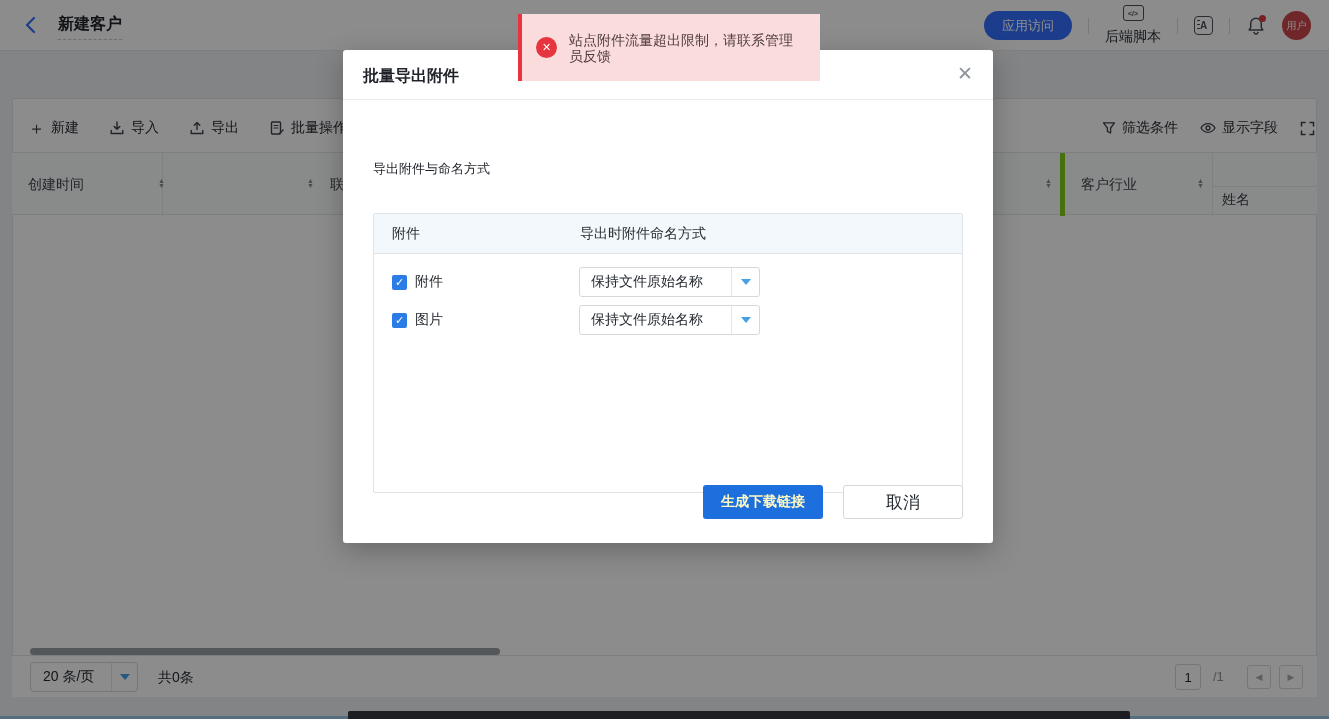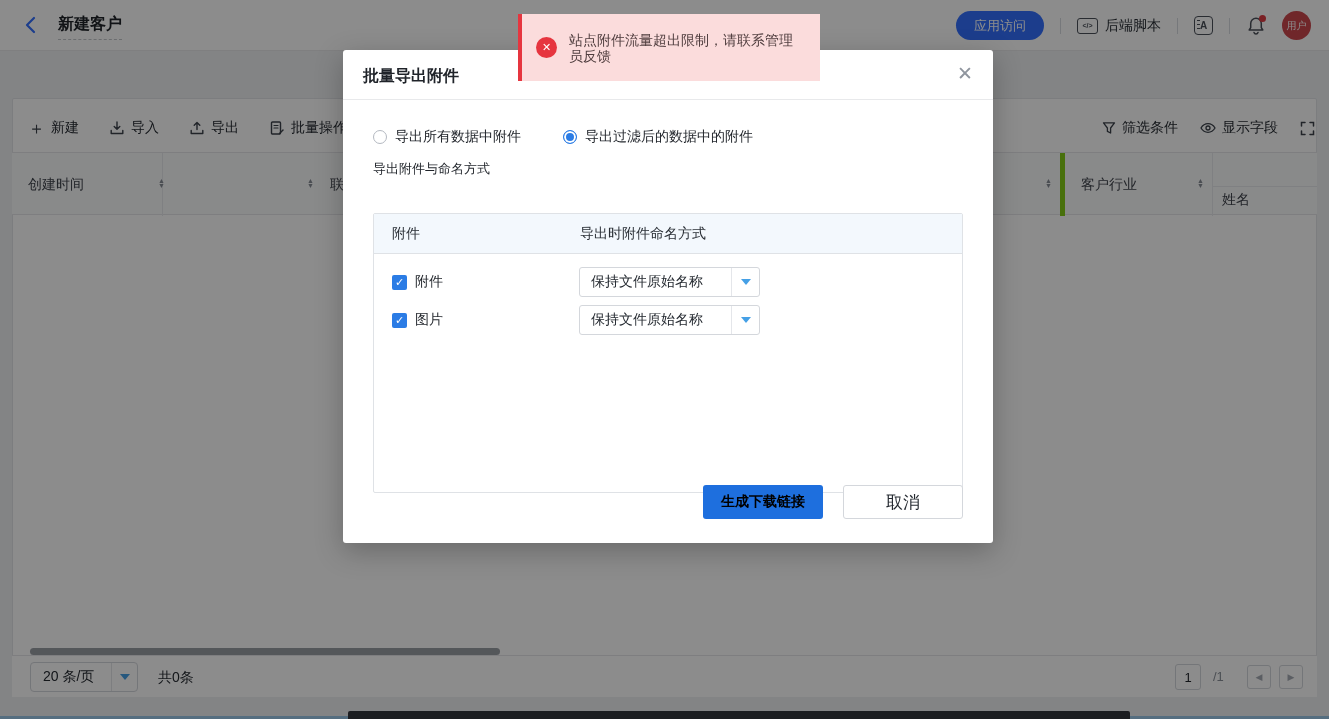--- a/index.html
+++ b/index.html
@@ -6,21 +6,21 @@
   html,body { width:1329px; height:719px; overflow:hidden; }
   body { font-family:"Liberation Sans","DejaVu Sans",sans-serif; font-size:14px; color:#1f2329; background:#eef0f3; position:relative; }
 
   
   .topbar { position:absolute; left:0; top:0; width:1329px; height:51px; background:#fff; border-bottom:1px solid #e7e8ea; z-index:1; }
   .back { position:absolute; left:20px; top:14px; width:22px; height:22px; cursor:pointer; }
   .page-title { position:absolute; left:58px; top:14px; font-size:16px; font-weight:600; border-bottom:1px dashed #c3c6cb; padding-bottom:4px; }
   .tb-right { position:absolute; right:18px; top:0; height:51px; display:flex; align-items:center; gap:16px; }
   .pill { height:29px; padding:0 18px; background:#3370ff; color:#fff; border:none; border-radius:15px; font-size:13px; display:flex; align-items:center; }
   .vdiv { width:1px; height:16px; background:#d8dbe0; }
-  .tb-item { display:flex; align-items:center; gap:7px; font-size:14px; color:#2a2f36; }
+  .tb-item { display:flex; align-items:center; gap:7px; font-size:14px; color:#2a2f36;flex-direction:column; }
   .code-ic { width:21px; height:16px; border:1.4px solid #4b5059; border-radius:3px; font-size:7px; display:flex; align-items:center; justify-content:center; letter-spacing:0; color:#4b5059; font-weight:700; }
   .lang-ic { width:19px; height:19px; border:1.5px solid #4b5059; border-radius:4px; position:relative; display:flex; align-items:center; justify-content:center; font-size:10px; font-weight:700; color:#4b5059; }
   .lang-ic::before { content:""; position:absolute; left:2px; top:3px; width:3px; height:11px;
      background:repeating-linear-gradient(to bottom,#4b5059 0 1.5px,transparent 1.5px 4px); }
   .bell-wrap { position:relative; width:20px; height:22px; }
   .bell-dot { position:absolute; right:0px; top:0px; width:7px; height:7px; border-radius:50%; background:#de3b43; }
   .avatar { width:29px; height:29px; border-radius:50%; background:#cc474d; color:#fff; font-size:10px; display:flex; align-items:center; justify-content:center; }
 
   
   .card { position:absolute; left:12px; top:98px; width:1305px; height:599px; background:#fff; border:1px solid #e2e4e8; border-radius:2px; z-index:1; }
@@ -72,21 +72,21 @@
   .m-thead { position:absolute; left:0; top:0; width:100%; height:40px; background:#f3f8fd; border-bottom:1px solid #dfe2e6; }
   .m-th1 { position:absolute; left:18px; top:11px; color:#2a2f36; }
   .m-th2 { position:absolute; left:206px; top:11px; color:#2a2f36; }
   .m-row { position:absolute; left:0; width:100%; height:30px; }
   .m-row.r0 { top:53px; } .m-row.r1 { top:91px; }
   .chk { position:absolute; left:18px; top:8px; width:15px; height:15px; background:#2b7ce5; border-radius:2px; color:#fff; font-size:11px; font-weight:700; display:flex; align-items:center; justify-content:center; cursor:pointer; }
   .chk-label { position:absolute; left:41px; top:6px; }
   .m-select { position:absolute; left:205px; top:0; width:181px; height:30px; border:1px solid #d4d7dc; border-radius:3px; background:#fff; display:flex; cursor:pointer; }
   .m-select .txt { flex:1; display:flex; align-items:center; padding-left:11px; color:#252a31; }
   .m-select .car { width:28px; display:flex; align-items:center; justify-content:center; border-left:1px solid #e4e6ea; }
-  .btn-primary { position:absolute; left:360px; top:435px; width:120px; height:34px; background:#1e6fde; border:none; border-radius:3px; color:#000000; font-size:14px; font-weight:600; cursor:pointer; font-family:inherit; }
+  .btn-primary { position:absolute; left:360px; top:435px; width:120px; height:34px; background:#1e6fde; border:none; border-radius:3px; color:#fef9c3; font-size:14px; font-weight:600; cursor:pointer; font-family:inherit; }
   .btn-cancel { position:absolute; left:500px; top:435px; width:120px; height:34px; background:#fff; border:1px solid #d4d7dc; border-radius:3px; color:#252a31; font-size:17px; cursor:pointer; font-family:inherit; }
 
   
   .toast { position:absolute; left:518px; top:14px; width:302px; min-height:67px; background:#fbdcdc; border-left:4px solid #e6353f; z-index:20; display:flex; align-items:center; padding:12px 16px 12px 14px; gap:12px; }
   .toast-ic { width:21px; height:21px; border-radius:50%; background:#e6353f; color:#fff; font-size:11px; font-weight:700; display:flex; align-items:center; justify-content:center; flex:none; }
   .toast-msg { color:#4f3d3e; line-height:16px; width:232px; }
 
   svg.ic { display:block; }
 </style>
 </head>
@@ -215,30 +215,20 @@
 <div class="dock-line"></div>
 <div class="dock-bar"></div>
 
 <div class="overlay"></div>
 
 <div class="modal">
   <div class="m-title">批量导出附件</div>
   <span class="m-close">✕</span>
   <div class="m-hdiv"></div>
 
-  <div class="radios">
-    <span class="radio-opt">
-      <span class="rdot"></span>
-      <span>导出所有数据中附件</span>
-    </span>
-    <span class="radio-opt">
-      <span class="rdot sel"></span>
-      <span>导出过滤后的数据中的附件</span>
-    </span>
-  </div>
 
   <div class="m-section">导出附件与命名方式</div>
 
   <div class="m-table">
     <div class="m-thead">
       <span class="m-th1">附件</span>
       <span class="m-th2">导出时附件命名方式</span>
     </div>
 
     <div class="m-row r0">

